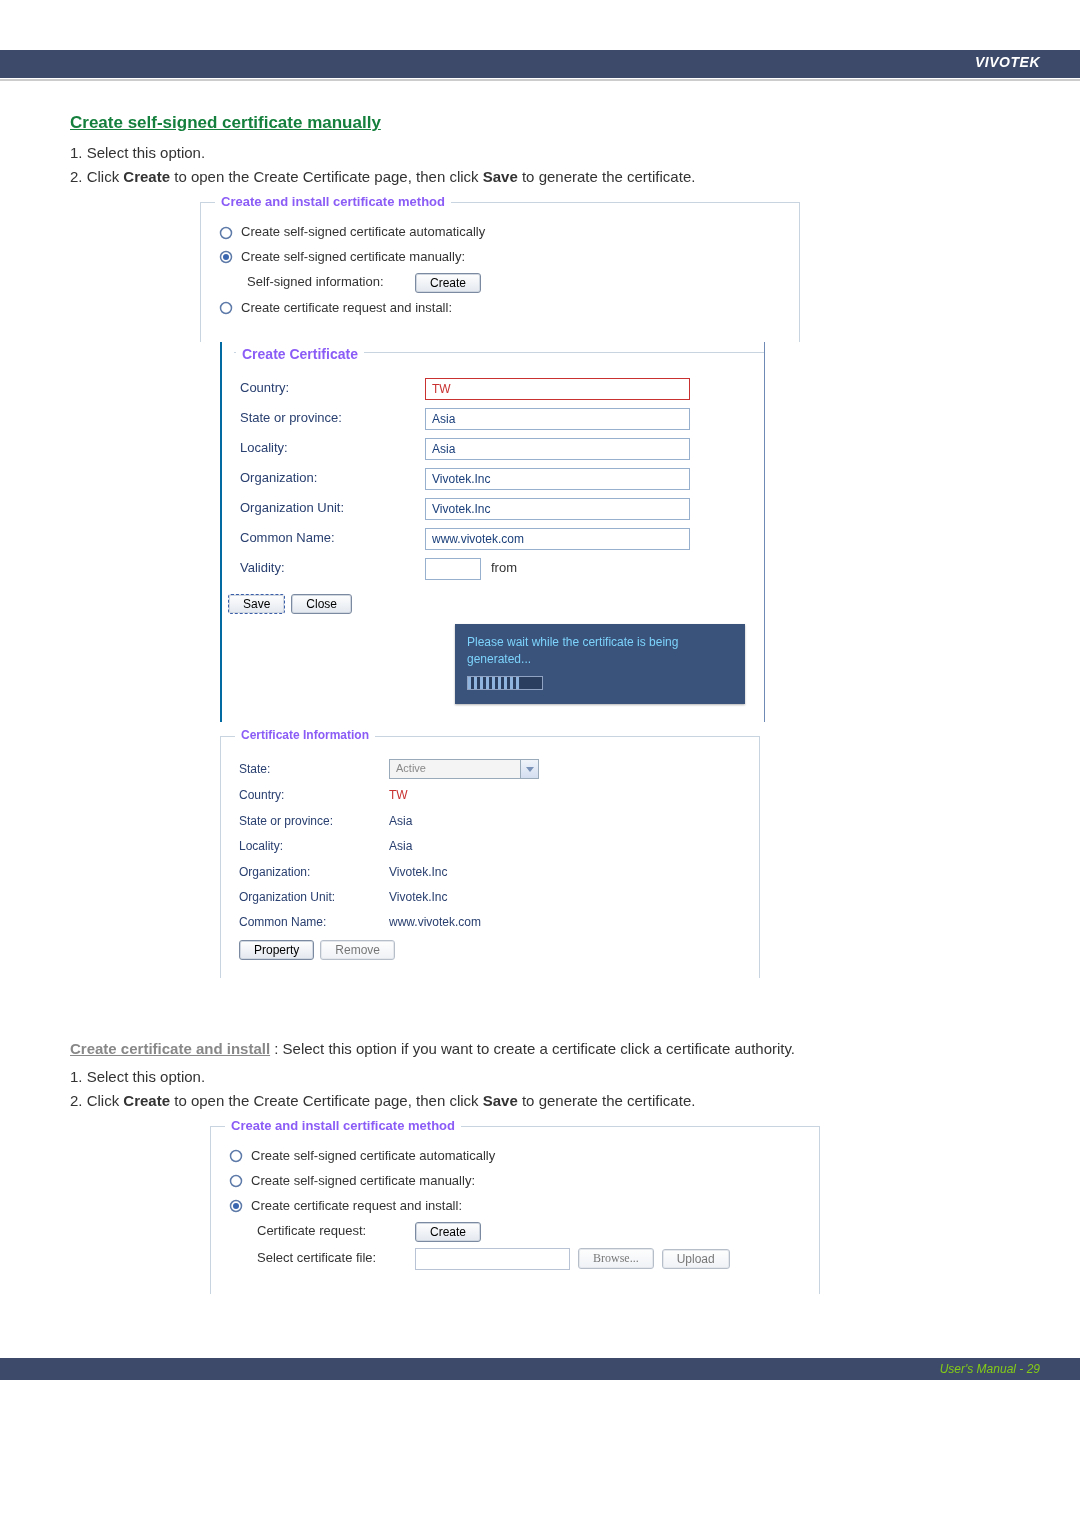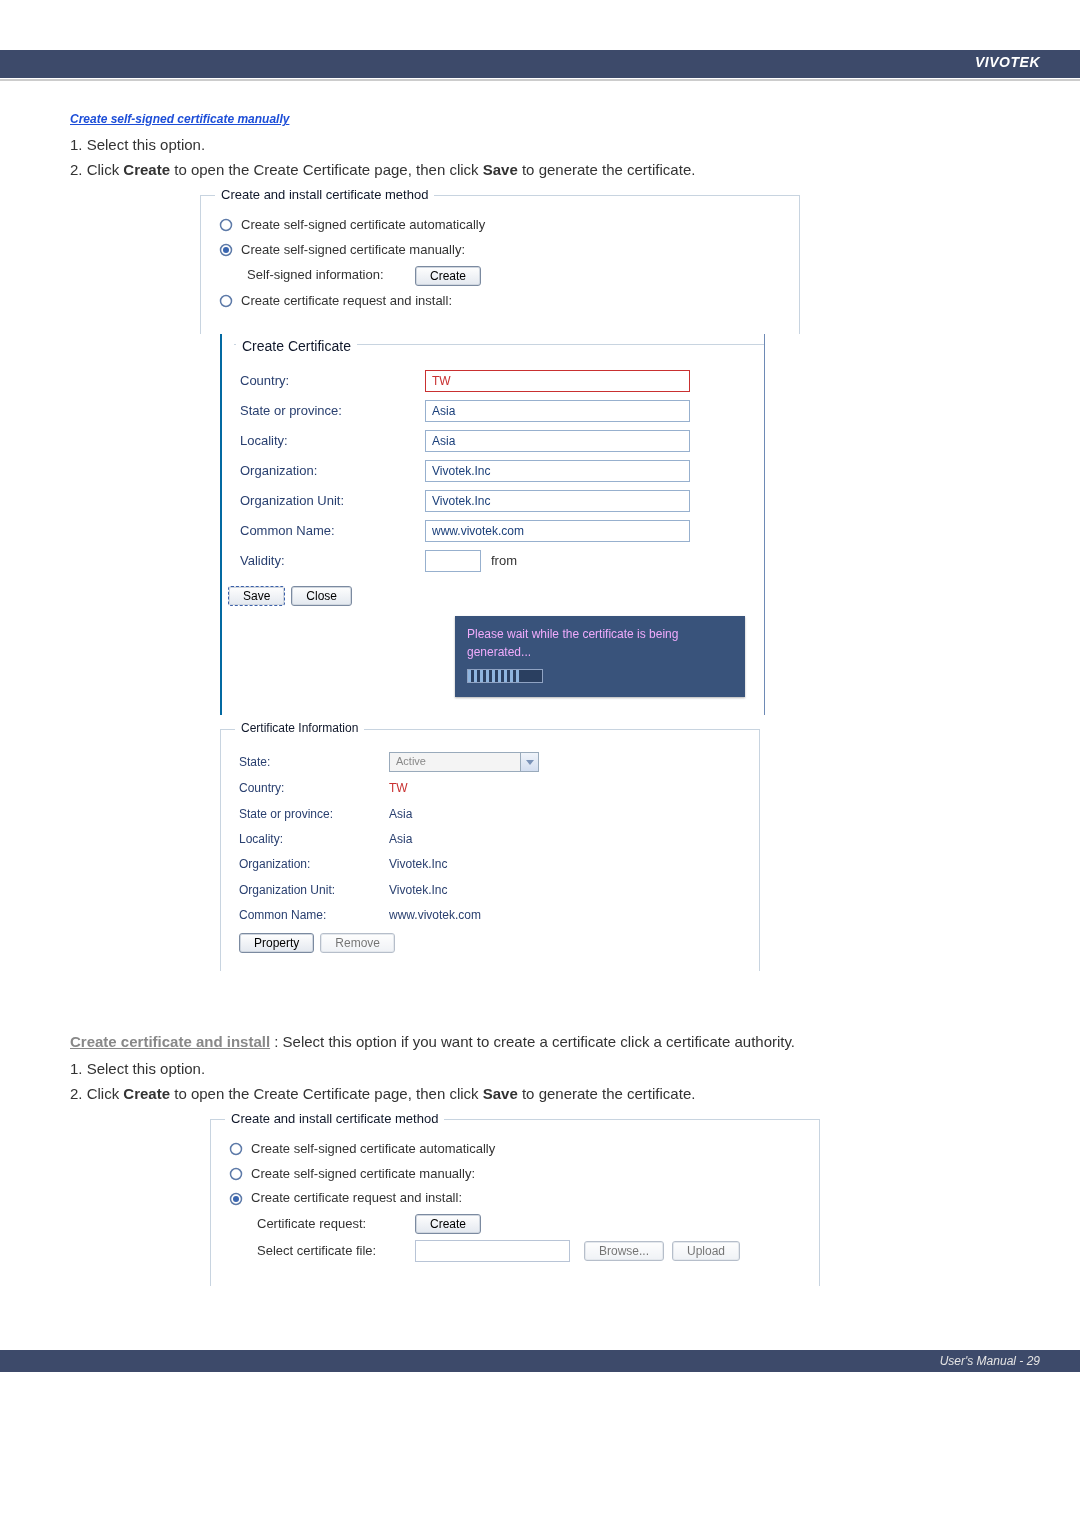--- a/index.html
+++ b/index.html
@@ -29,45 +29,44 @@
   .brand-underline {
     height: 2px;
     background: #ccc;
     margin-top: 1px;
   }
   .page-content {
     padding: 30px 70px 20px 70px;
     line-height: 1.45;
   }
   .section-title {
-    color: #1d4ed8;
+    color: #15803d;
     font-weight: bold;
     text-decoration: underline;
-    font-size: 12px;
-    font-style: italic;
+    font-size: 17px;
   }
   .steps p { margin: 3px 0; }
   .bold { font-weight: bold; }
 
   
   .panel {
     position: relative;
     border: 1px solid #c8d4e0;
     margin: 14px auto;
     padding: 14px 18px 18px 18px;
     background: #fff;
   }
   .panel-legend {
     position: absolute;
     top: -10px;
     left: 14px;
     background: #fff;
     padding: 0 6px;
-    color: #0f172a;
-    font-weight: normal;
+    color: #8b5cf6;
+    font-weight: bold;
     font-size: 13px;
   }
 
   .panel1 { width: 600px; margin-left: 130px; }
   .panel2 { width: 545px;  margin-left: 150px; }
   .panel2 .panel-legend{ font-size:14px;}
   .panel3 { width: 540px;  margin-left: 150px; }
   .panel4 { width: 610px; margin-left: 140px; }
 
   .radio-row, .sub-row {
@@ -116,21 +115,21 @@
   }
   .btn-dis {
     opacity: 0.55;
     cursor: default;
   }
 
   .btn-row{ display:flex; gap:6px; margin-top:4px;}
 
   .wait-box{
     background:#39537b;
-    color:#f0abfc;
+    color:#7dd3fc;
     padding:10px 12px 14px 12px;
     width:290px;
     margin-left:215px;
     margin-top:10px;
     font-size:12px;
     box-shadow: 0 1px 2px rgba(0,0,0,0.3);
   }
   .progress-outer{
     width:76px;height:14px;border:1px solid #90a3c3;background:#2a3f60;margin-top:8px;position:relative;overflow:hidden;
   }
@@ -145,21 +144,21 @@
     padding-left:6px;background:#f4f4f4;position:relative;
   }
   .status-select .chev{position:absolute;right:0;top:0;width:18px;height:100%;border-left:1px solid #9ab;display:flex;align-items:center;justify-content:center;background:linear-gradient(#f0f4fa,#d3def0);}
 
   .file-input{
     border:1px solid #b8c4d6;height:22px;width:155px;background:#fff;
   }
 
   .footer{
     background:#3d4a6a;
-    color:#e5e5e5;
+    color:#84cc16;
     font-style:italic;
     font-size:12px;
     text-align:right;
     padding:4px 40px 4px 0;
     margin-top:30px;
   }
 
   .inline-note{ font-size:15px; margin-top:26px;}
   .justify{ text-align:justify; }
 
@@ -339,21 +338,21 @@
         </svg>
       <span>Create certificate request and install:</span>
     </div>
     <div class="sub-row">
       <span style="width:150px;">Certificate request:</span>
       <button class="btn">Create</button>
     </div>
     <div class="sub-row">
       <span style="width:150px;">Select certificate file:</span>
       <span class="file-input"></span>
-      <button class="btn btn-dis" style="margin-left:6px;">Browse...</button>
+      <button class="btn btn-dis" style="font-family:Liberation Serif, serif;">Browse...</button>
       <button class="btn btn-dis">Upload</button>
     </div>
   </div>
 
 </div>
 
 <div class="footer">
   <span>User's Manual - 29</span>
 </div>
 

